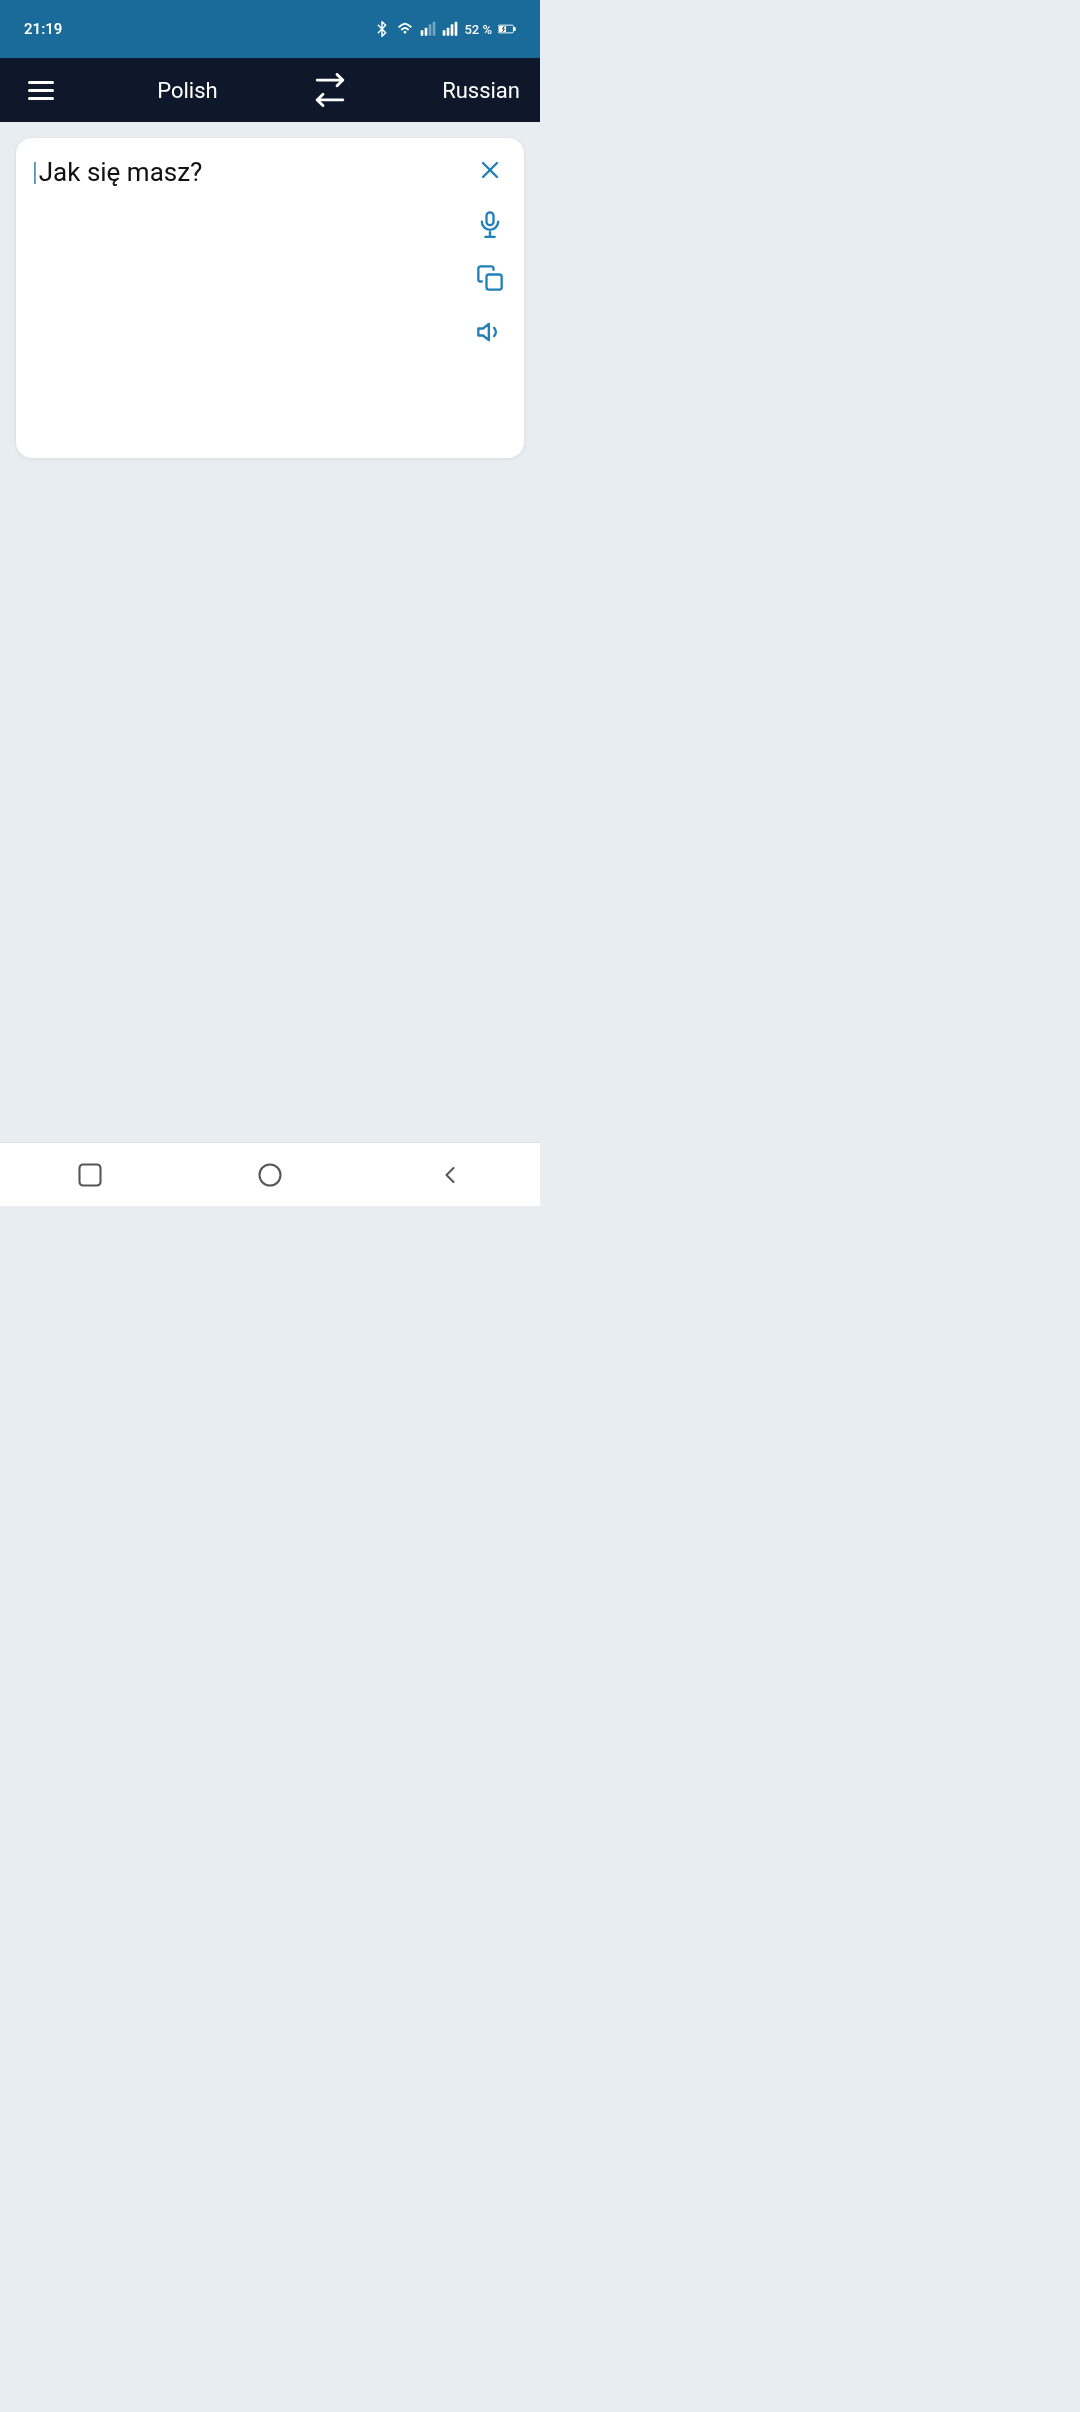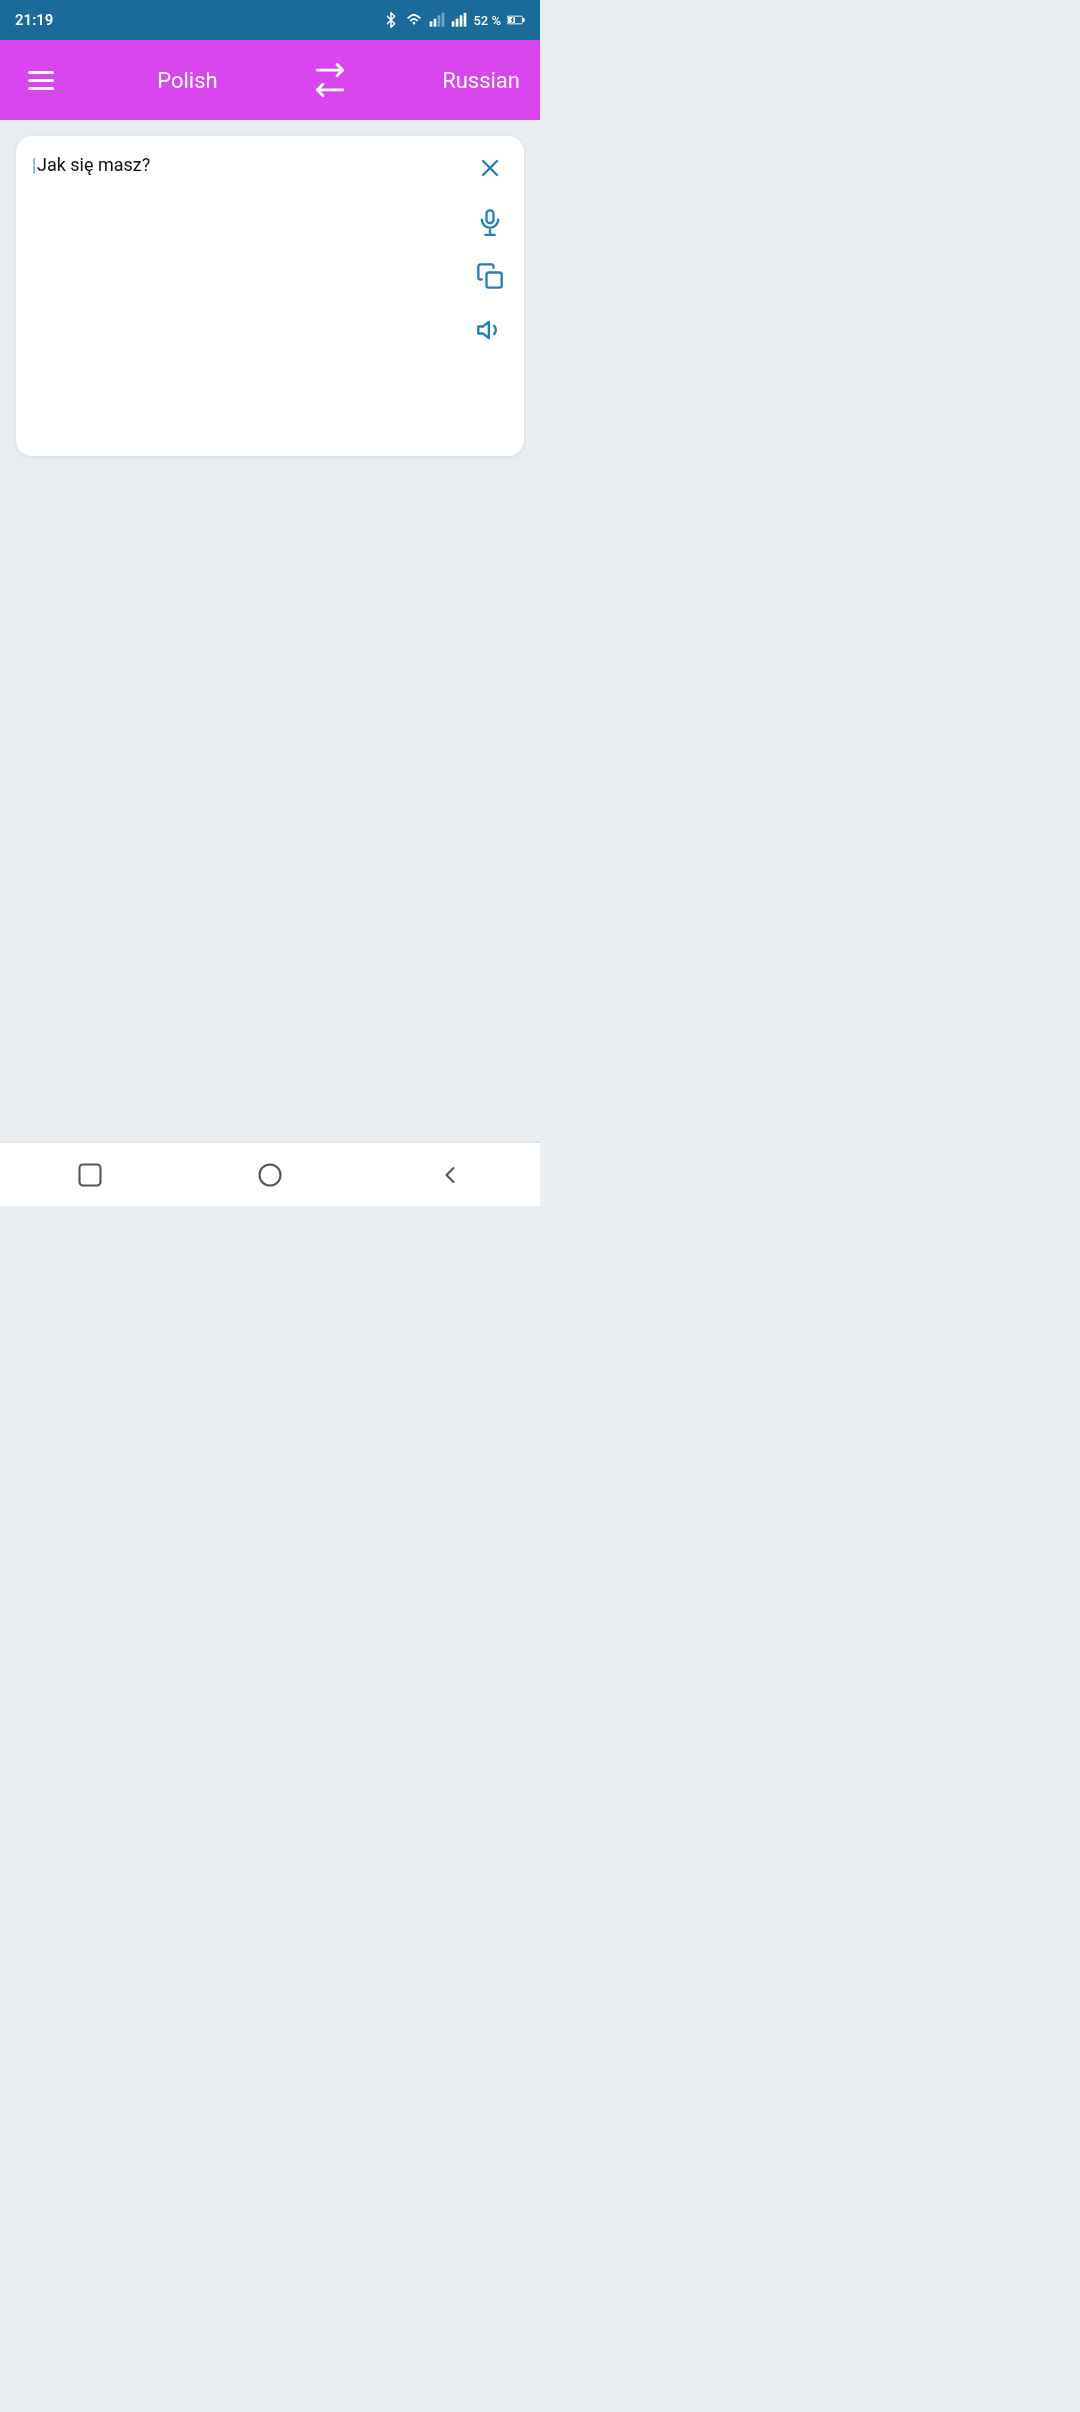--- a/index.html
+++ b/index.html
@@ -10,45 +10,45 @@
       min-height: 1206px;
       background: #e8edf2;
       font-family: 'Roboto', Arial, sans-serif;
       display: flex;
       flex-direction: column;
     }
 
     
     .status-bar {
       background: #1a6b9a;
-      height: 40px;
+      height: 58px;
       display: flex;
       align-items: center;
       justify-content: space-between;
-      padding: 0 15px;
+      padding: 0 24px;
       color: white;
       font-size: 14px;
       font-weight: 500;
     }
 
     .status-time {
       font-weight: 600;
       font-size: 15px;
     }
 
     .status-icons {
       display: flex;
       align-items: flex-end;
       gap: 6px;
     }
 
     
     .toolbar {
-      background: #d946ef;
-      height: 80px;
+      background: #0f172a;
+      height: 64px;
       display: flex;
       align-items: center;
       justify-content: space-between;
       padding: 0 20px;
       color: white;
     }
 
     .toolbar-menu-icon {
       display: flex;
       flex-direction: column;
@@ -101,21 +101,21 @@
     .card-input {
       min-height: 320px;
     }
 
     .card-output {
       min-height: 320px;
       background: #f5f8fa;
     }
 
     .card-text {
-      font-size: 18px;
+      font-size: 26px;
       color: #111;
       font-weight: 400;
       padding-right: 50px;
       line-height: 1.4;
     }
 
     .card-input .card-text {
       color: #111;
     }
 

